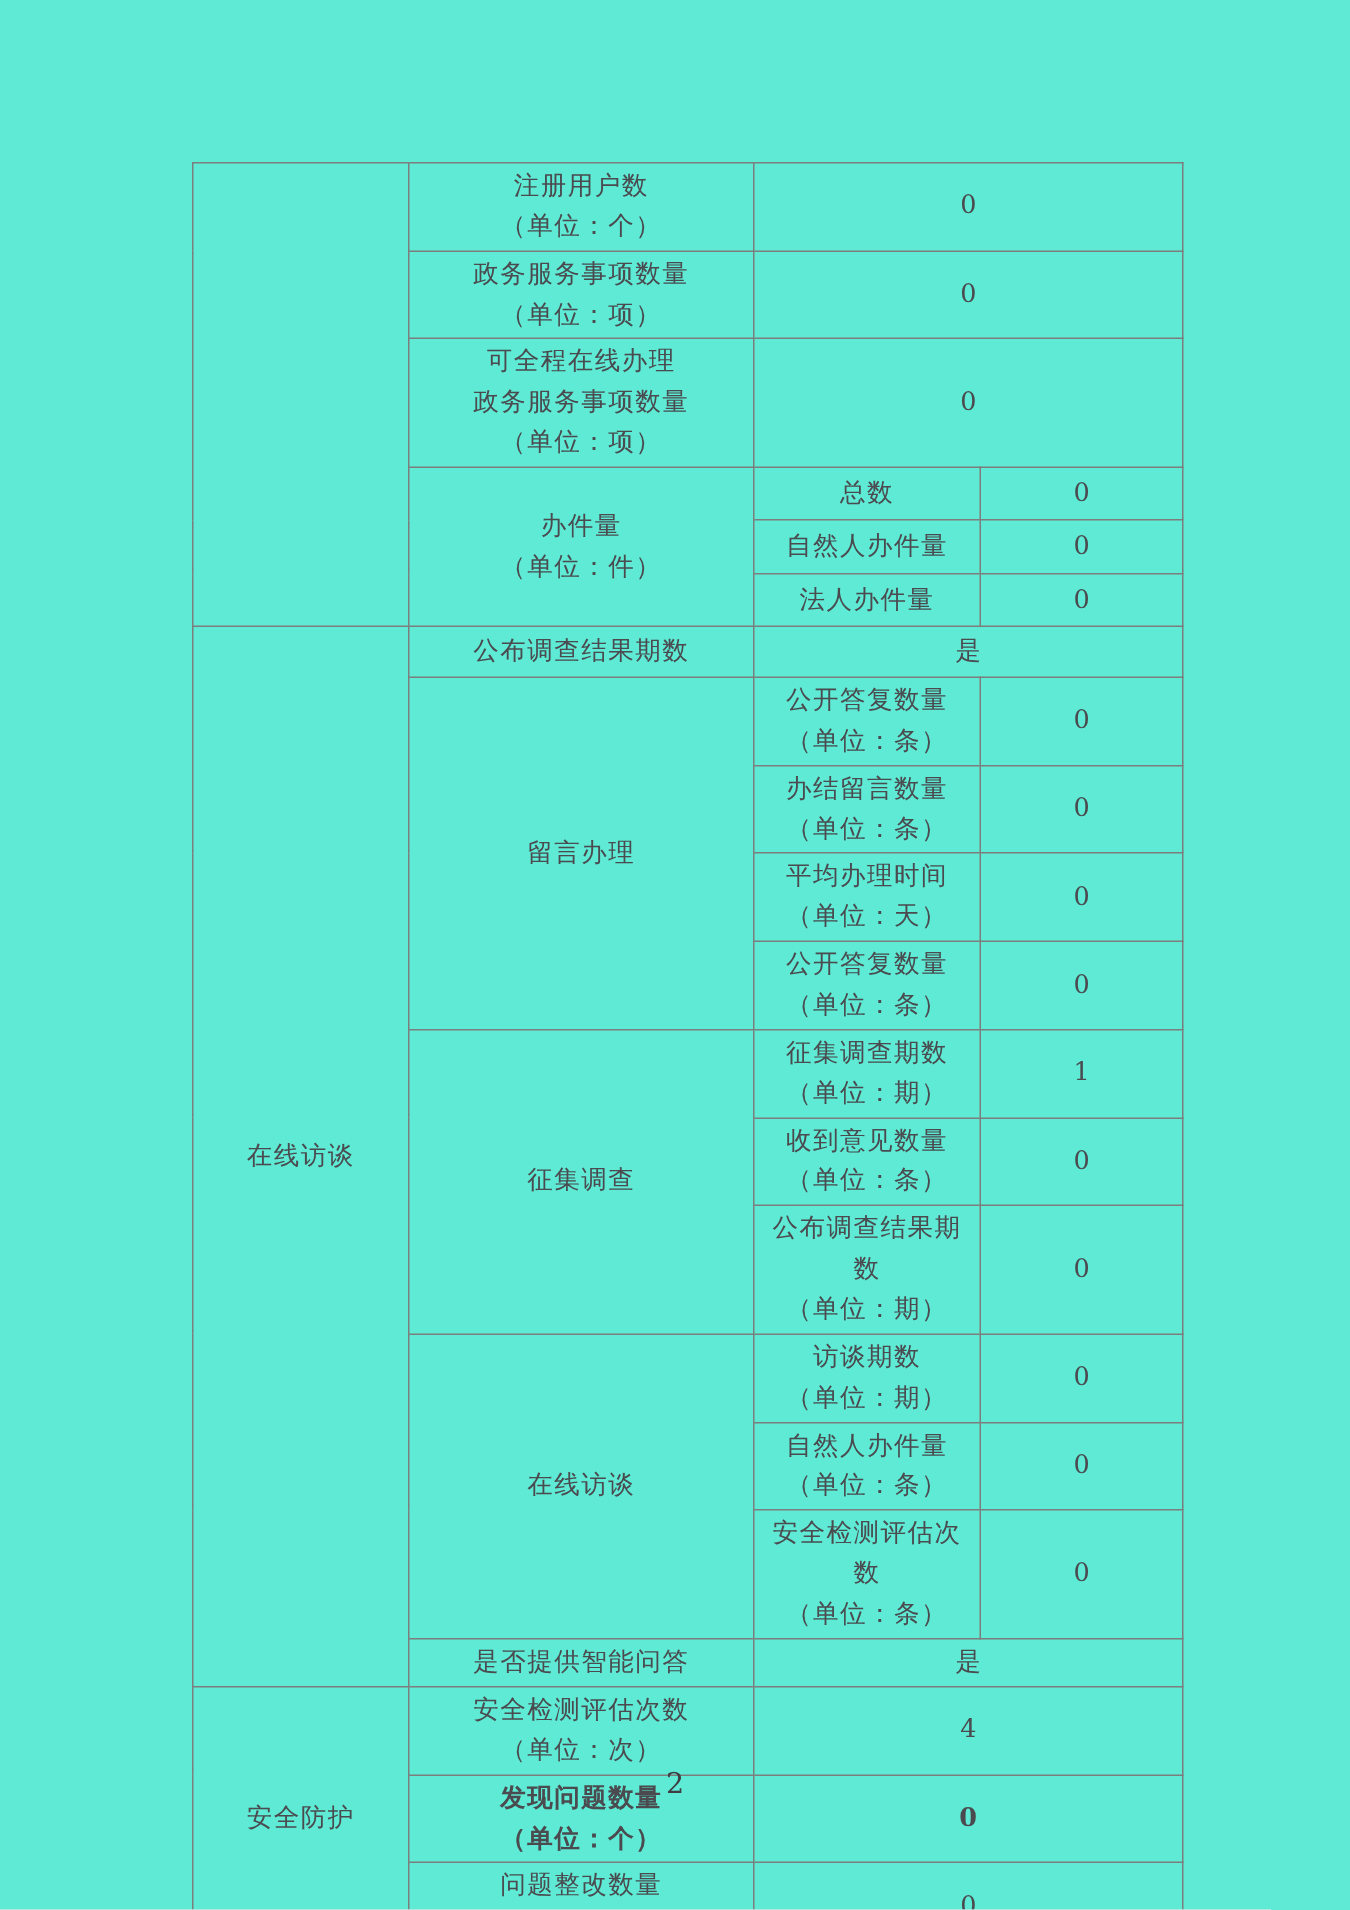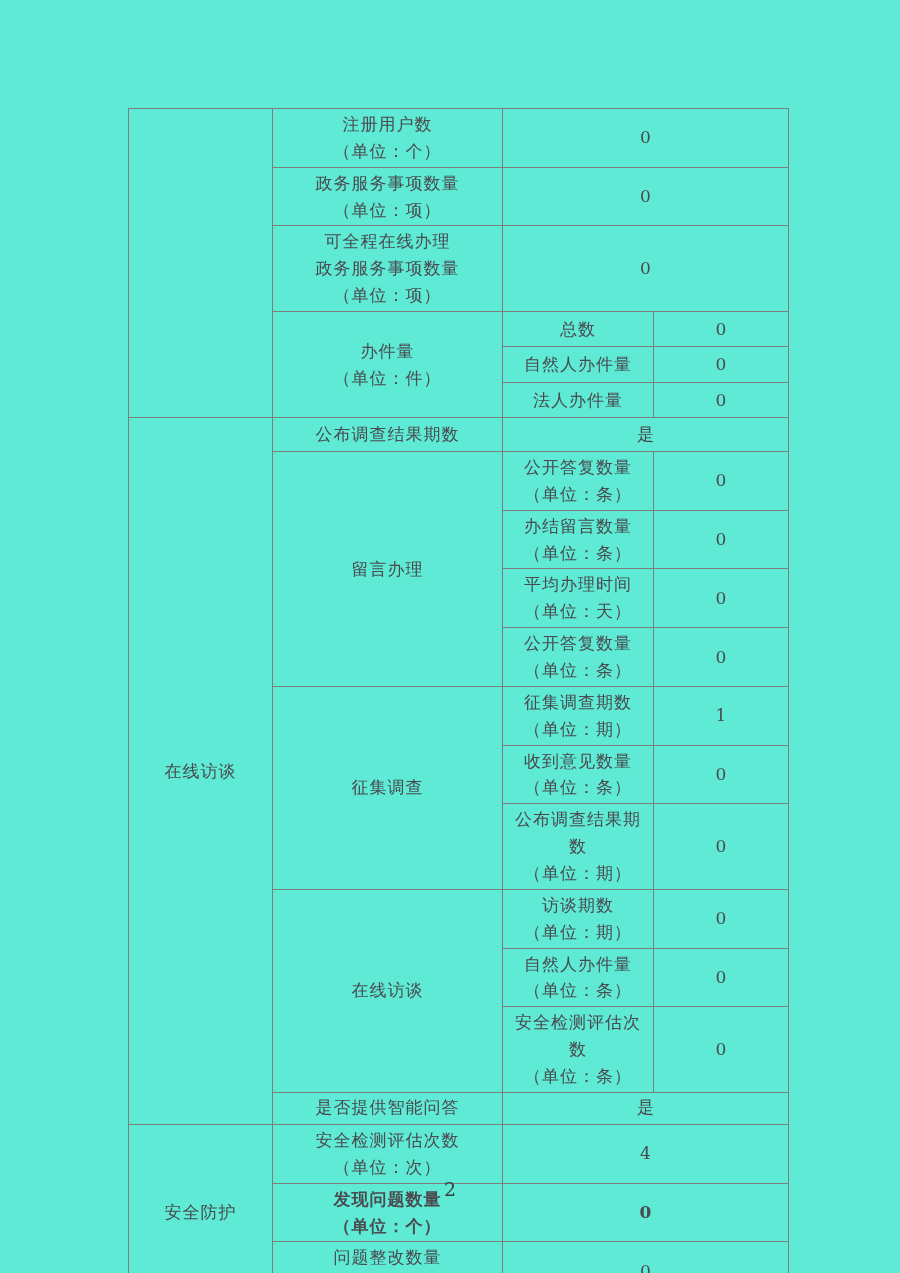--- a/index.html
+++ b/index.html
@@ -143,21 +143,21 @@
       <tr style="height:52px;">
         <td>自然人办件量
 （单位：条）</td>
         <td class="value-cell">0</td>
       </tr>
       <tr style="height:51px;">
         <td>安全检测评估次数
 （单位：条）</td>
         <td class="value-cell">0</td>
       </tr>
-      <tr style="height:32px;font-family:Liberation Serif, serif;">
+      <tr style="height:32px;">
         <td>是否提供智能问答</td>
         <td colspan="2" class="value-cell">是</td>
       </tr>
 
       <tr style="height:55px;">
         <td rowspan="3">安全防护</td>
         <td>安全检测评估次数
 （单位：次）</td>
         <td colspan="2" class="value-cell">4</td>
       </tr>

